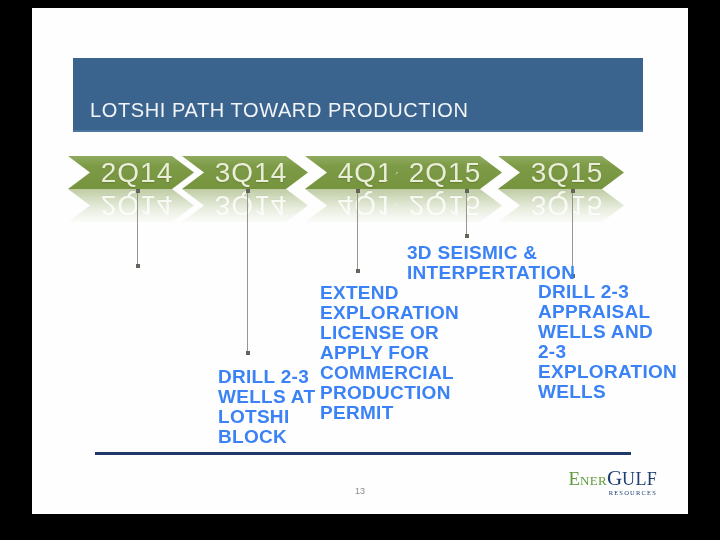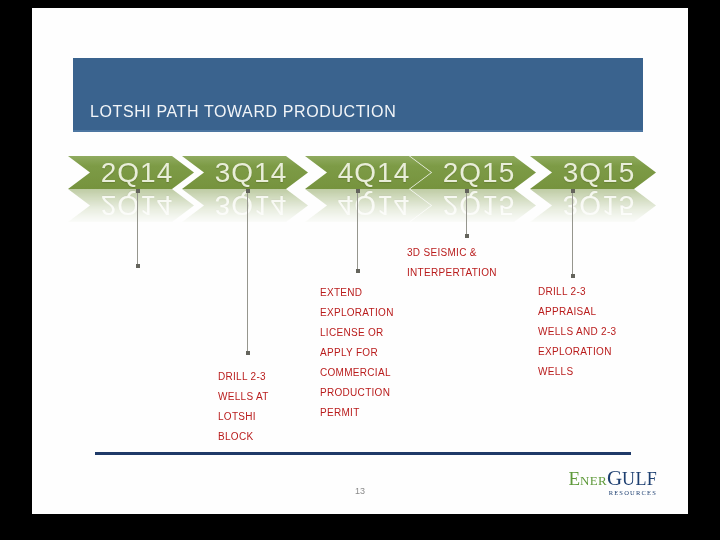--- a/index.html
+++ b/index.html
@@ -13,37 +13,37 @@
     background:#fefefe;overflow:hidden;
   }
   
   .titlebar{
     position:absolute;left:41px;top:50px;width:570px;height:74px;
     background:#3a638e;border-bottom:2px solid #4d76a1;
     display:flex;align-items:flex-end;
     box-sizing:border-box;padding:0 0 10px 17px;
   }
   .titlebar h1{
-    margin:0;font-size:16px;font-weight:400;color:#f2f5f8;
+    margin:0;font-size:20px;font-weight:400;color:#f2f5f8;
     letter-spacing:.6px;line-height:1;white-space:nowrap;
   }
   
   .chevrow{position:absolute;left:0;top:148px;width:656px;height:33px;}
   .chev{
     position:absolute;top:0;width:126px;height:33px;
     background:linear-gradient(180deg,#90ab60 0%,#7d9b46 30%,#76933e 100%);
     clip-path:polygon(0 0,104px 0,126px 16.5px,104px 33px,0 33px,22px 16.5px);
     display:flex;align-items:center;justify-content:center;
     box-sizing:border-box;padding-left:12px;
   }
   .chev span{
     font-size:28px;color:#e9eed9;letter-spacing:1px;line-height:1;
     text-shadow:0 1px 1px rgba(90,110,40,.55);
   }
-  .q1{left:36px}.q2{left:150px}.q3{left:273px}.q4{left:378px}.q5{left:498px}
+  .q1{left:36px}.q2{left:150px}.q3{left:273px}.q4{left:344px}.q5{left:466px}
   
   .reflection{
     position:absolute;left:0;top:181px;width:656px;height:44px;
     opacity:.55;
     -webkit-mask-image:linear-gradient(180deg,rgba(0,0,0,.85) 0%,rgba(0,0,0,.3) 45%,transparent 82%);
             mask-image:linear-gradient(180deg,rgba(0,0,0,.85) 0%,rgba(0,0,0,.3) 45%,transparent 82%);
   }
   .reflection .chev{transform:scaleY(-1);}
   
   .connector{position:absolute;width:1px;background:#96968e;top:181px;}
@@ -52,22 +52,22 @@
   }
   .connector::before{top:0;}
   .connector::after{bottom:0;}
   .c1{left:105px;height:79px}
   .c2{left:215px;height:166px}
   .c3{left:325px;height:84px}
   .c4{left:434px;height:49px}
   .c5{left:540px;height:89px}
   
   .note{
-    position:absolute;font-size:10px;line-height:20px;letter-spacing:.3px;
-    color:#b91c1c;white-space:pre-line;font-weight:400;
+    position:absolute;font-size:19px;line-height:20px;letter-spacing:.3px;
+    color:#3b82f6;white-space:pre-line;font-weight:700;
   }
   .n1{left:63px;top:267px;width:140px}
   .n2{left:186px;top:359px;width:110px}
   .n3{left:288px;top:275px;width:130px}
   .n4{left:375px;top:235px;width:160px}
   .n5{left:506px;top:274px;width:120px}
   
   .rule{position:absolute;left:63px;top:444px;width:536px;height:3px;background:#1f3a68;}
   .pagenum{
     position:absolute;left:0;top:478px;width:656px;text-align:center;

